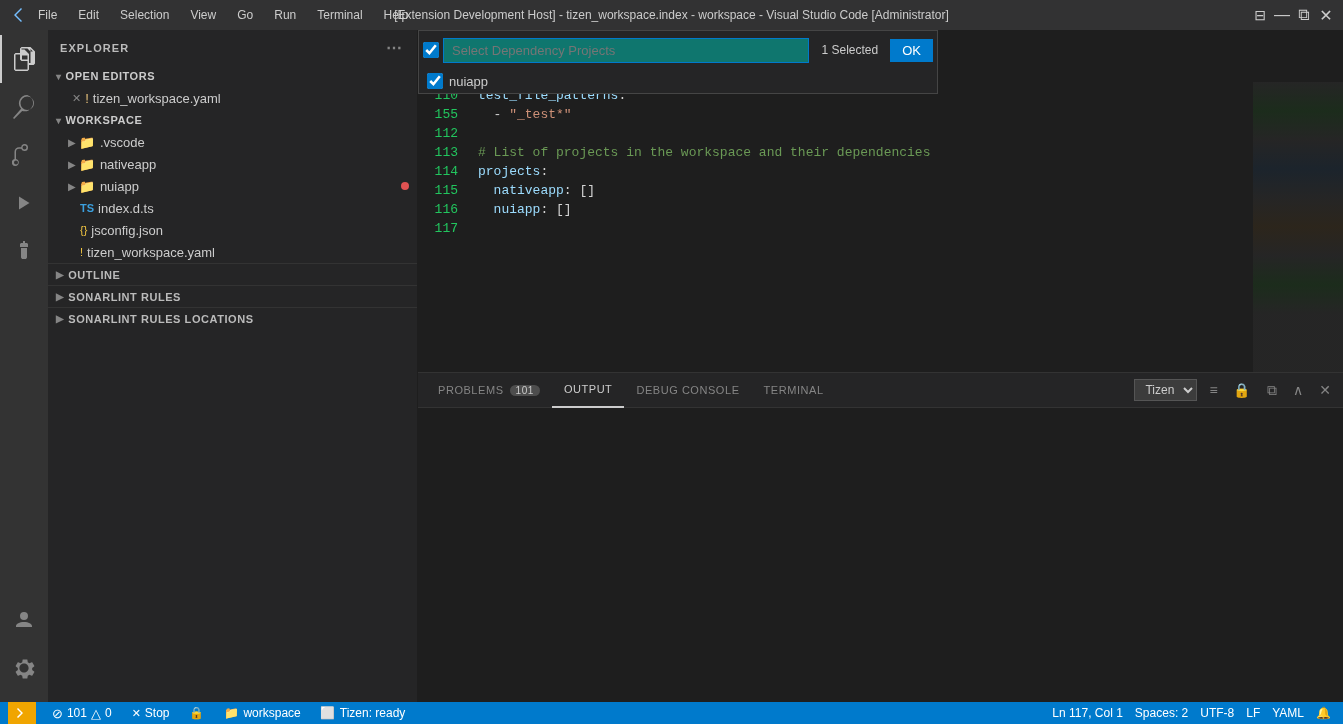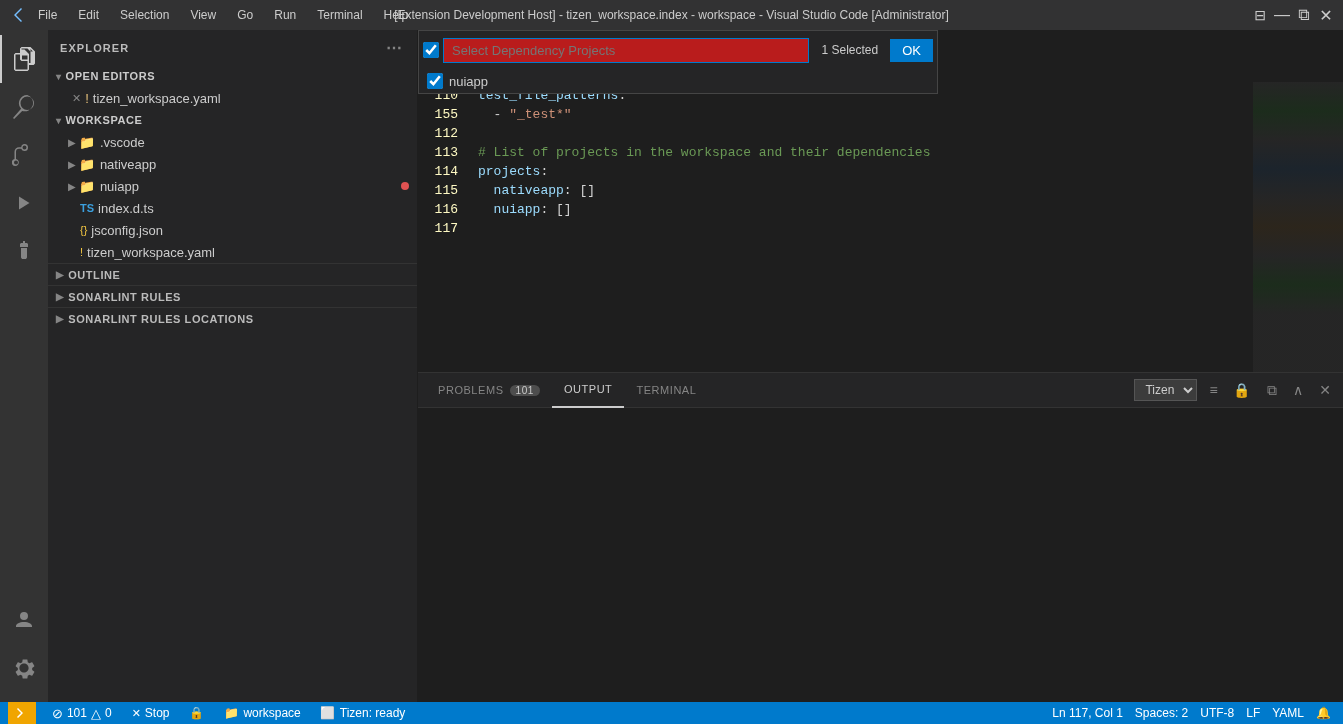--- a/index.html
+++ b/index.html
@@ -226,21 +226,21 @@
       background: #252526;
     }
     .dropdown-checkbox {
       width: 16px;
       height: 16px;
       accent-color: #007acc;
       flex-shrink: 0;
     }
     .dropdown-search-input {
       flex: 1;
-      background: #b91c1c;
+      background: #0f766e;
       border: 1px solid #007acc;
       color: #cccccc;
       padding: 4px 8px;
       font-size: 13px;
       outline: none;
     }
     .dropdown-count {
       font-size: 12px;
       color: #cccccc;
       white-space: nowrap;
@@ -268,21 +268,21 @@
     .code-editor {
       flex: 1;
       background: #1e1e1e;
       overflow: hidden;
       position: relative;
       display: flex;
     }
     .line-numbers {
       width: 50px;
       background: #1e1e1e;
-      color: #fef9c3;
+      color: #22c55e;
       font-family: 'Consolas', 'Courier New', monospace;
       font-size: 13px;
       line-height: 19px;
       padding: 4px 0;
       text-align: right;
       padding-right: 10px;
       flex-shrink: 0;
       user-select: none;
     }
     .code-content {
@@ -606,20 +606,23 @@
     <div class="panel">
       <div class="panel-tabs">
         <div class="panel-tab">
           <span>PROBLEMS</span>
           <span class="panel-badge">101</span>
         </div>
         <div class="panel-tab active">
           <span>OUTPUT</span>
         </div>
         <div class="panel-tab">
+          <span>DEBUG CONSOLE</span>
+        </div>
+        <div class="panel-tab">
           <span>TERMINAL</span>
         </div>
         <div class="panel-actions">
           <select class="panel-select">
             <option>Tizen</option>
           </select>
           <span class="panel-action-btn">≡</span>
           <span class="panel-action-btn">🔒</span>
           <span class="panel-action-btn">⧉</span>
           <span class="panel-action-btn">∧</span>

